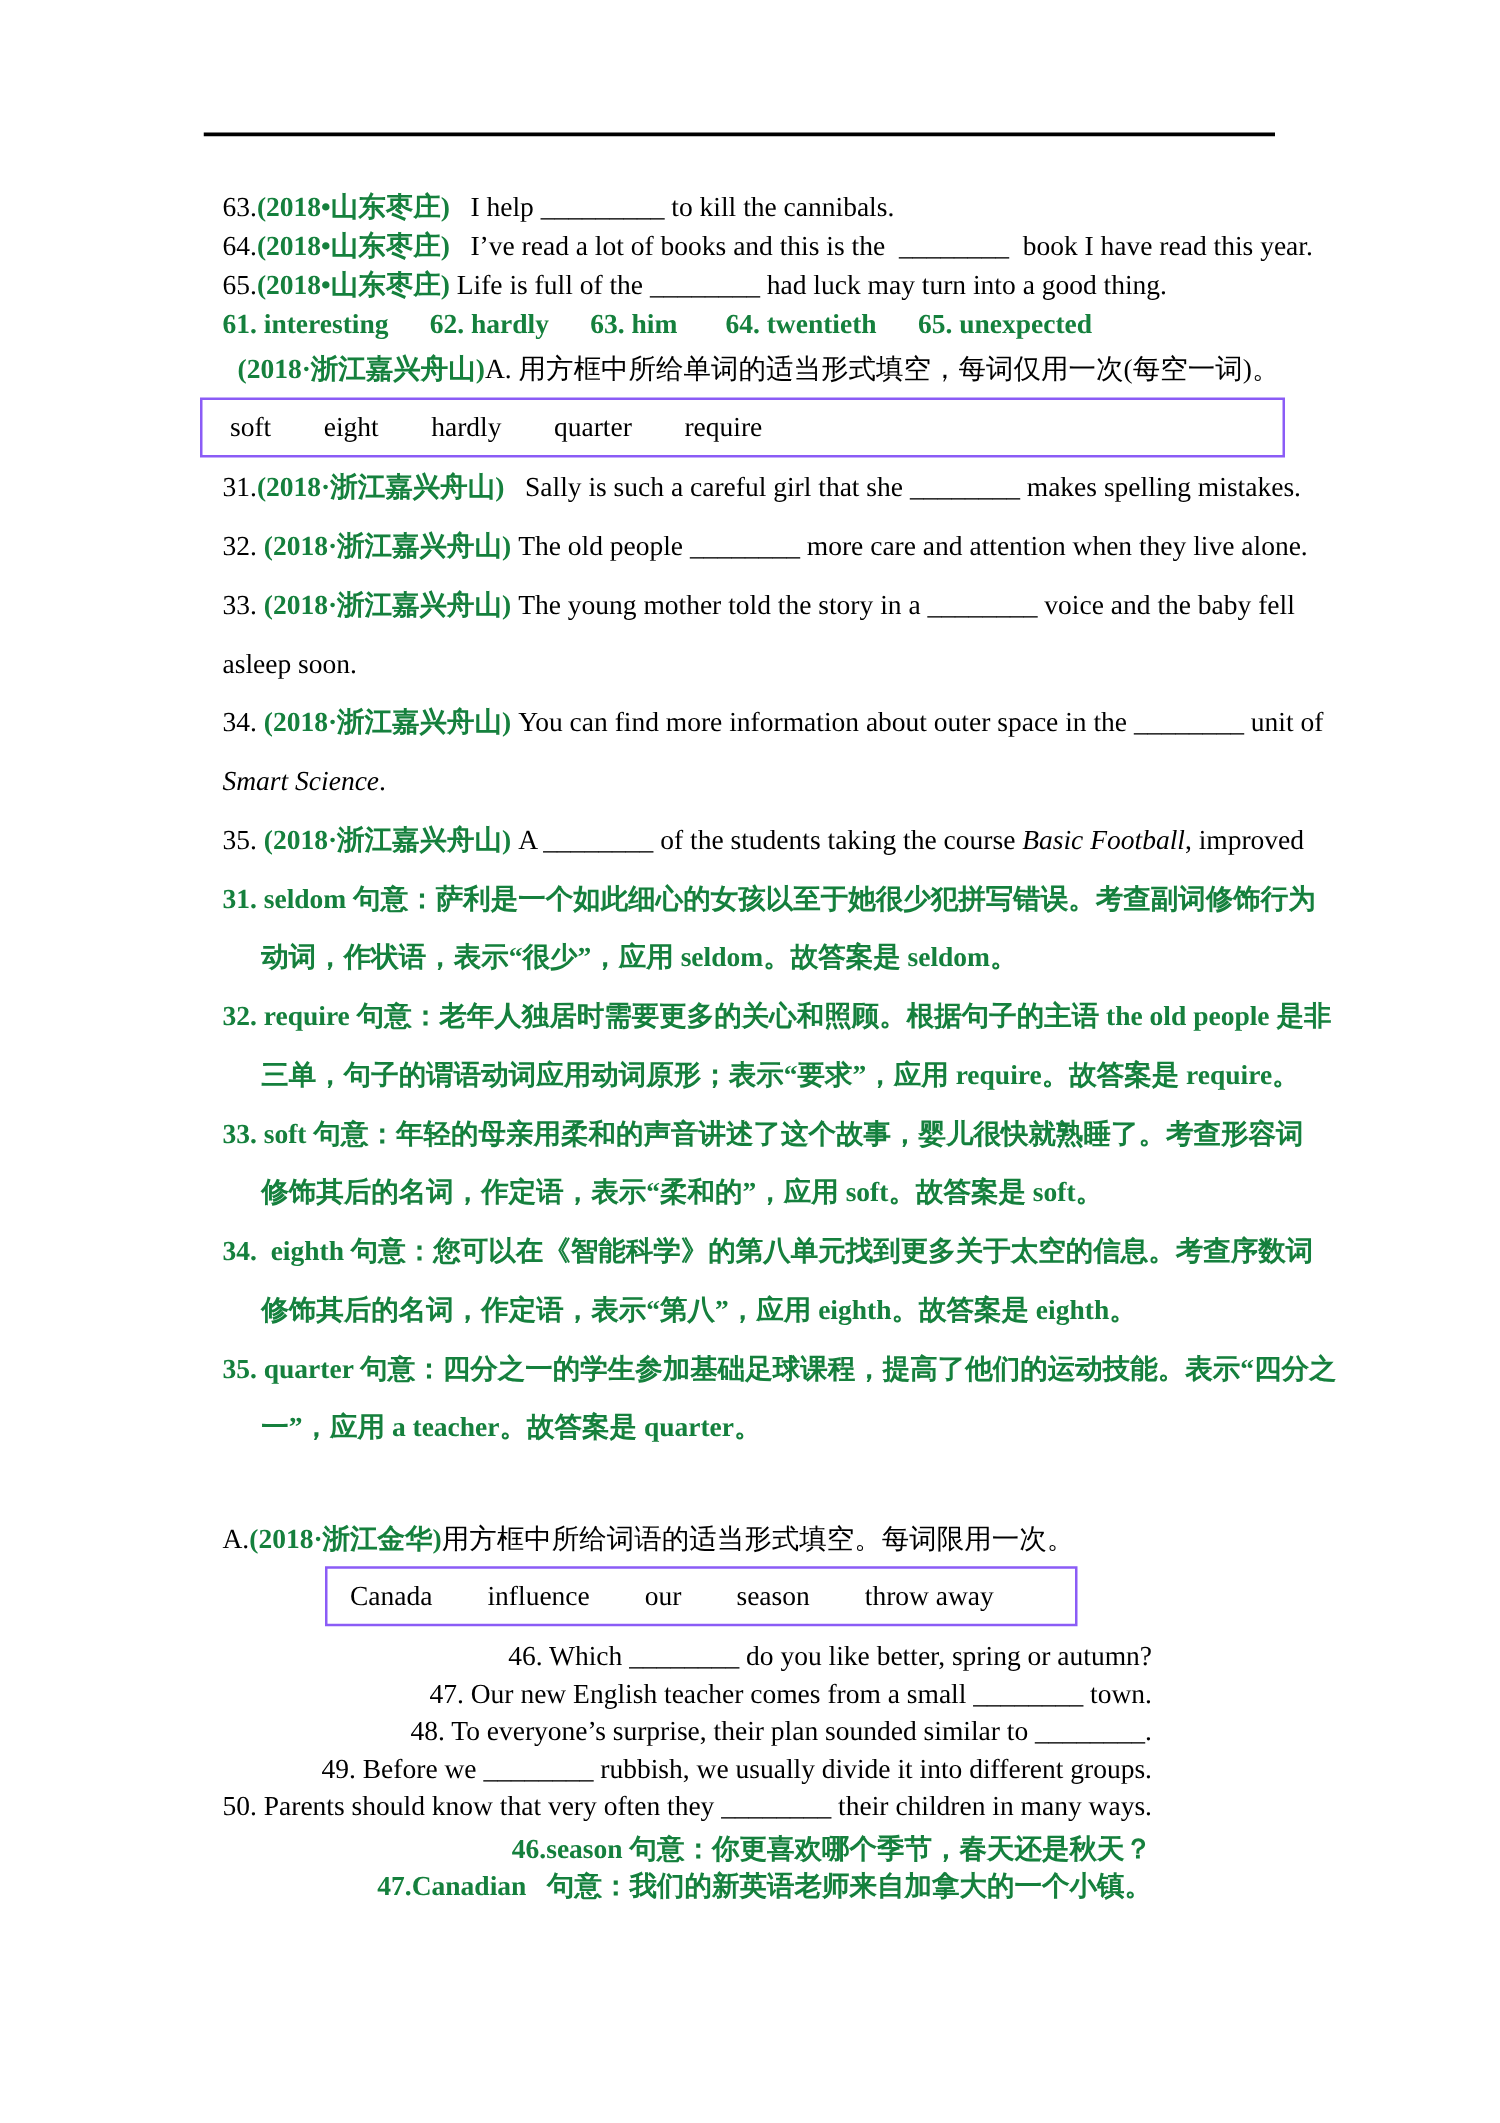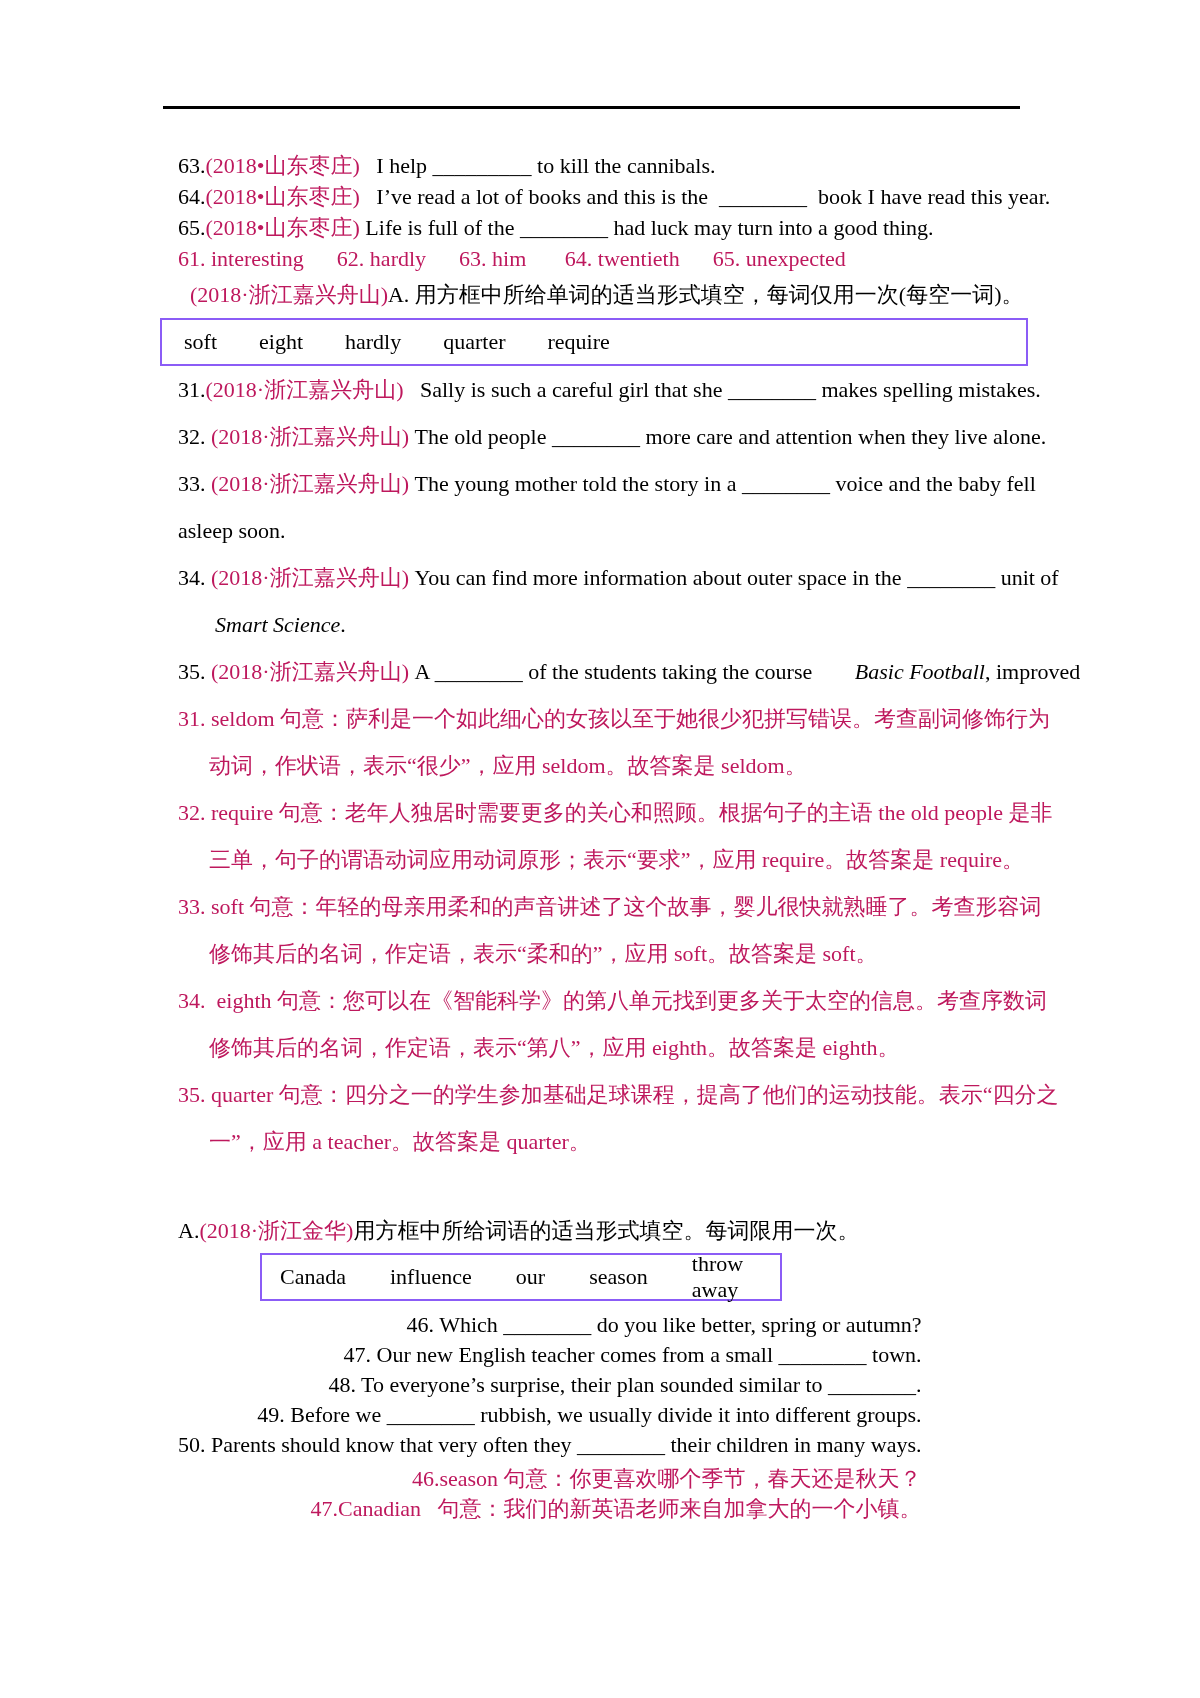--- a/index.html
+++ b/index.html
@@ -5,38 +5,38 @@
   html,body{margin:0;padding:0;background:#ffffff;}
   body{
     width:1200px;height:1698px;
     font-family:"Liberation Serif","DejaVu Serif",serif;
     font-size:22px;color:#000000;
     overflow:hidden;
   }
   .page{position:relative;width:1200px;height:1698px;background:#fff;}
   .toprule{position:absolute;left:163px;top:106px;width:857px;height:3px;background:#000;}
   .line{margin:0;white-space:pre;}
-  .blue{color:#be185d;}
+  .blue{color:#15803d;font-weight:bold;}
   .sec1{position:absolute;left:178px;top:150px;}
   .sec1 .line{line-height:31px;}
   .sec2hdr{position:absolute;left:190px;top:280px;line-height:30px;}
   .wordbox{
     position:absolute;border:2px solid #8b5cf6;background:#fff;
     display:flex;align-items:center;box-sizing:border-box;
   }
   .box1{left:160px;top:318px;width:868px;height:48px;gap:42px;padding-left:22px;}
-  .box2{left:260px;top:1253px;width:522px;height:48px;gap:44px;padding-left:18px;}
+  .box2{left:260px;top:1253px;width:602px;height:48px;gap:44px;padding-left:18px;}
   .sec2{position:absolute;left:178px;top:366px;}
   .sec2 .line{line-height:47px;}
   .ind{padding-left:31px;}
   .hdrA{position:absolute;left:178px;top:1216px;line-height:30px;}
   .sec3{position:absolute;left:178px;top:1310px;text-align:right;}
   .sec3 .line{line-height:30px;}
   .sec3 .expblock{margin-top:4px;}
-  i{margin-left:37px;}
+  i{}
 </style>
 </head>
 <body>
 
 <div class="page">
 
   <div class="toprule"></div>
 
   <section class="sec1">
     <p class="line"><span>63.</span><span class="blue">(2018•山东枣庄)</span><span>   I help _________ to kill the cannibals.</span></p>

